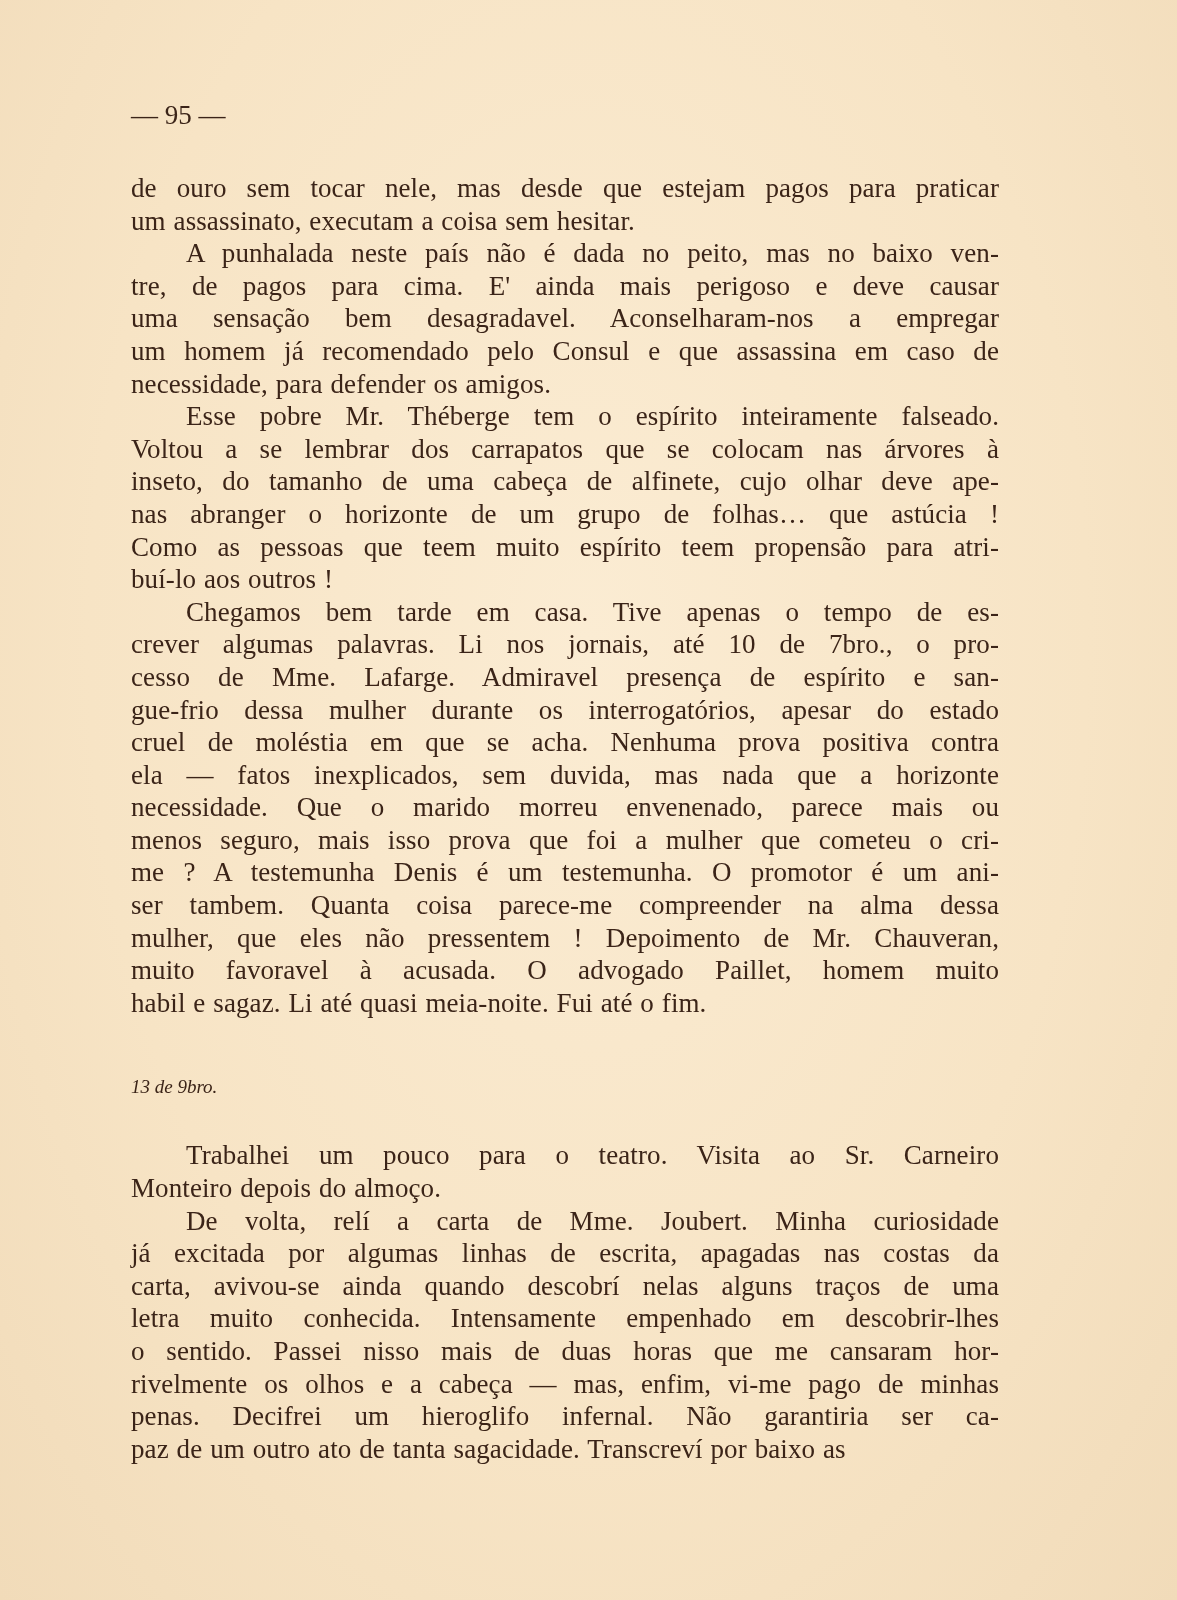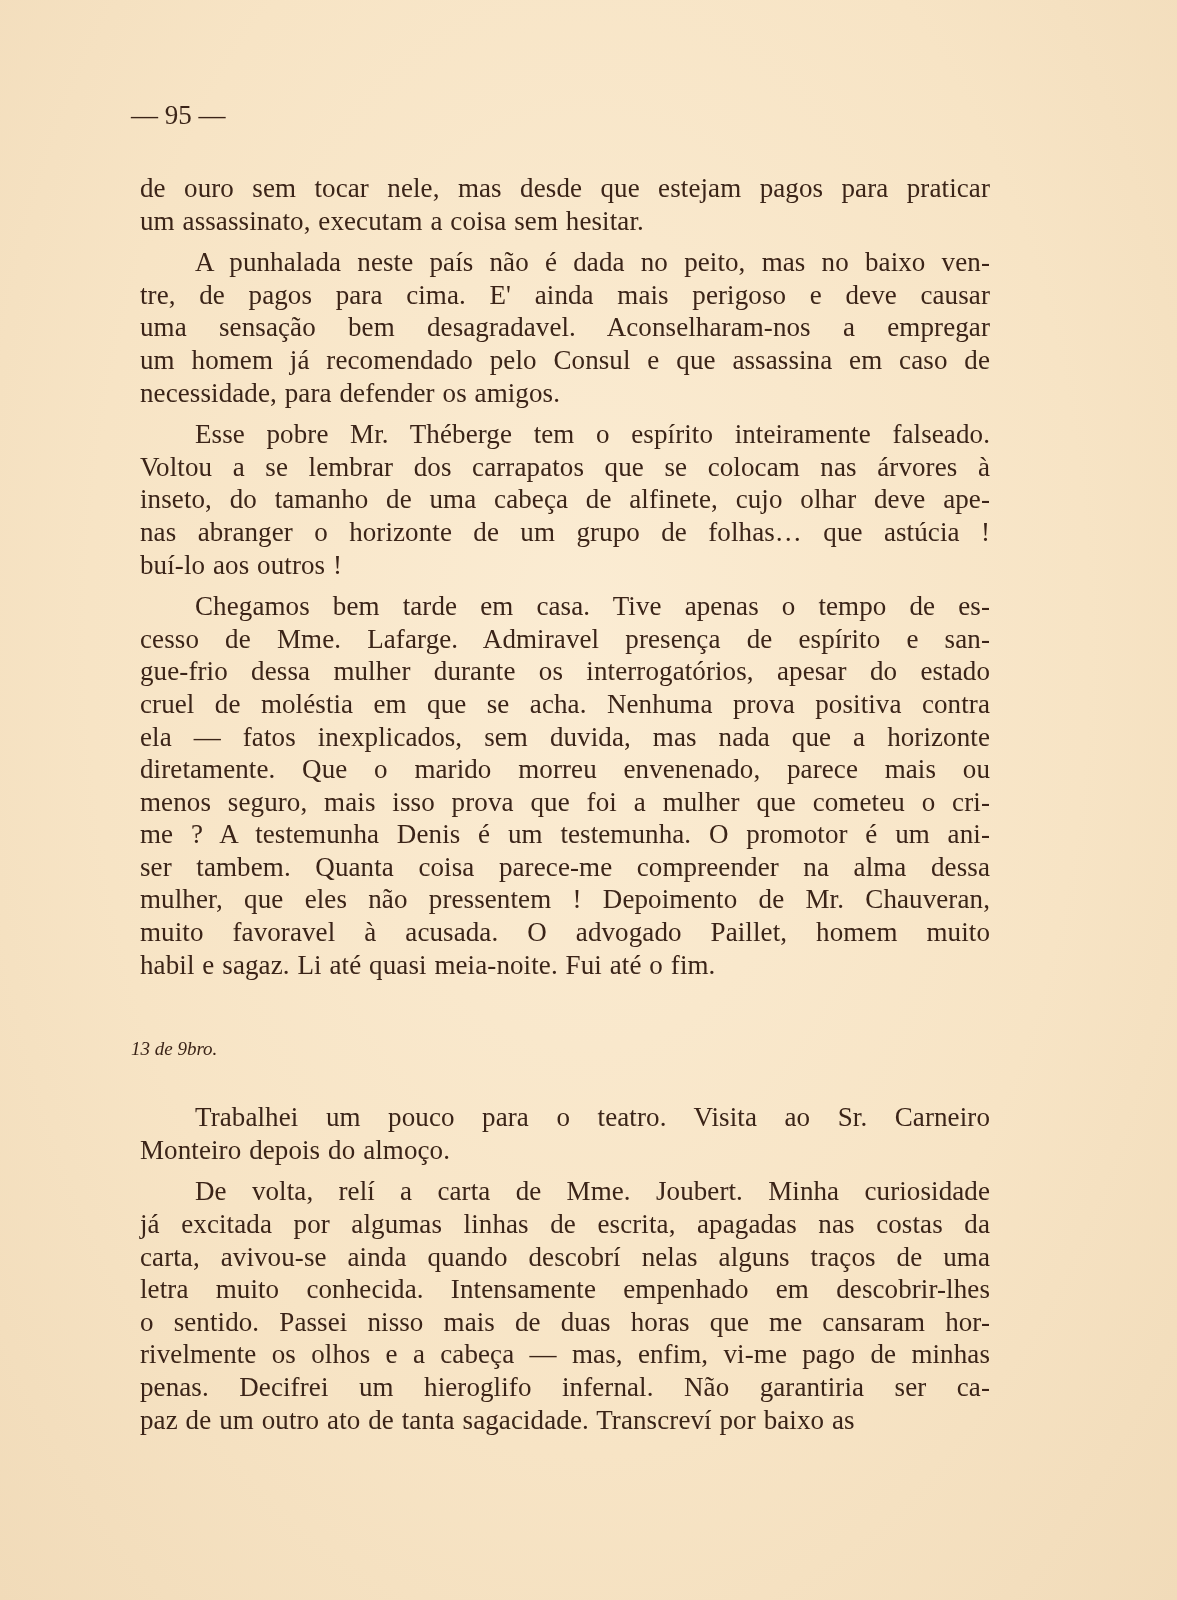--- a/index.html
+++ b/index.html
@@ -26,21 +26,21 @@
       text-align: left;
       font-size: 27px;
       margin: 0 0 42px 0;
       height: 30px;
       line-height: 30px;
     }
     .page-number span { display: inline-block; }
     .para {
       font-size: 27px;
       line-height: 32.6px;
-      margin: 9px;
+      margin: 0;
       text-align: justify;
       text-align-last: left;
       letter-spacing: 0.1px;
       word-spacing: 1px;
     }
     .line { display: block; white-space: nowrap; text-align: justify; text-align-last: justify; }
     .line.last { text-align-last: left; }
     .date-heading {
       font-size: 19px;
       font-style: italic;
@@ -66,29 +66,31 @@
         <span class="line">tre, de pagos para cima.  E' ainda mais perigoso e deve causar</span>
         <span class="line">uma sensação bem desagradavel.  Aconselharam-nos a empregar</span>
         <span class="line">um homem já recomendado pelo Consul e que assassina em caso de</span>
         <span class="line last">necessidade, para defender os amigos.</span>
       </p>
       <p class="para">
         <span class="line" style="padding-left: 55px;">Esse pobre Mr. Théberge tem o espírito inteiramente falseado.</span>
         <span class="line">Voltou a se lembrar dos carrapatos que se colocam nas árvores à</span>
         <span class="line">inseto, do tamanho de uma cabeça de alfinete, cujo olhar deve ape-</span>
         <span class="line">nas abranger o horizonte de um grupo de folhas… que astúcia !</span>
+        <span class="line">Como as pessoas que teem muito espírito teem propensão para atri-</span>
         <span class="line last">buí-lo aos outros !</span>
       </p>
       <p class="para">
         <span class="line" style="padding-left: 55px;">Chegamos bem tarde em casa.  Tive apenas o tempo de es-</span>
+        <span class="line">crever algumas palavras.  Li nos jornais, até 10 de 7bro., o pro-</span>
         <span class="line">cesso de Mme. Lafarge.  Admiravel presença de espírito e san-</span>
         <span class="line">gue-frio dessa mulher durante os interrogatórios, apesar do estado</span>
         <span class="line">cruel de moléstia em que se acha.  Nenhuma prova positiva contra</span>
         <span class="line">ela — fatos inexplicados, sem duvida, mas nada que a horizonte</span>
-        <span class="line">diretamente.  Que o marido morreu envenenado, parece mais ou</span>
+        <span class="line">necessidade.  Que o marido morreu envenenado, parece mais ou</span>
         <span class="line">menos seguro, mais isso prova que foi a mulher que cometeu o cri-</span>
         <span class="line">me ?  A testemunha Denis é um testemunha.  O promotor é um ani-</span>
         <span class="line">ser tambem.  Quanta coisa parece-me compreender na alma dessa</span>
         <span class="line">mulher, que eles não pressentem !  Depoimento de Mr. Chauveran,</span>
         <span class="line">muito favoravel à acusada.  O advogado Paillet, homem muito</span>
         <span class="line last">habil e sagaz.  Li até quasi meia-noite.  Fui até o fim.</span>
       </p>
     </div>
 
   <div class="date-heading">13 de 9bro.</div>

